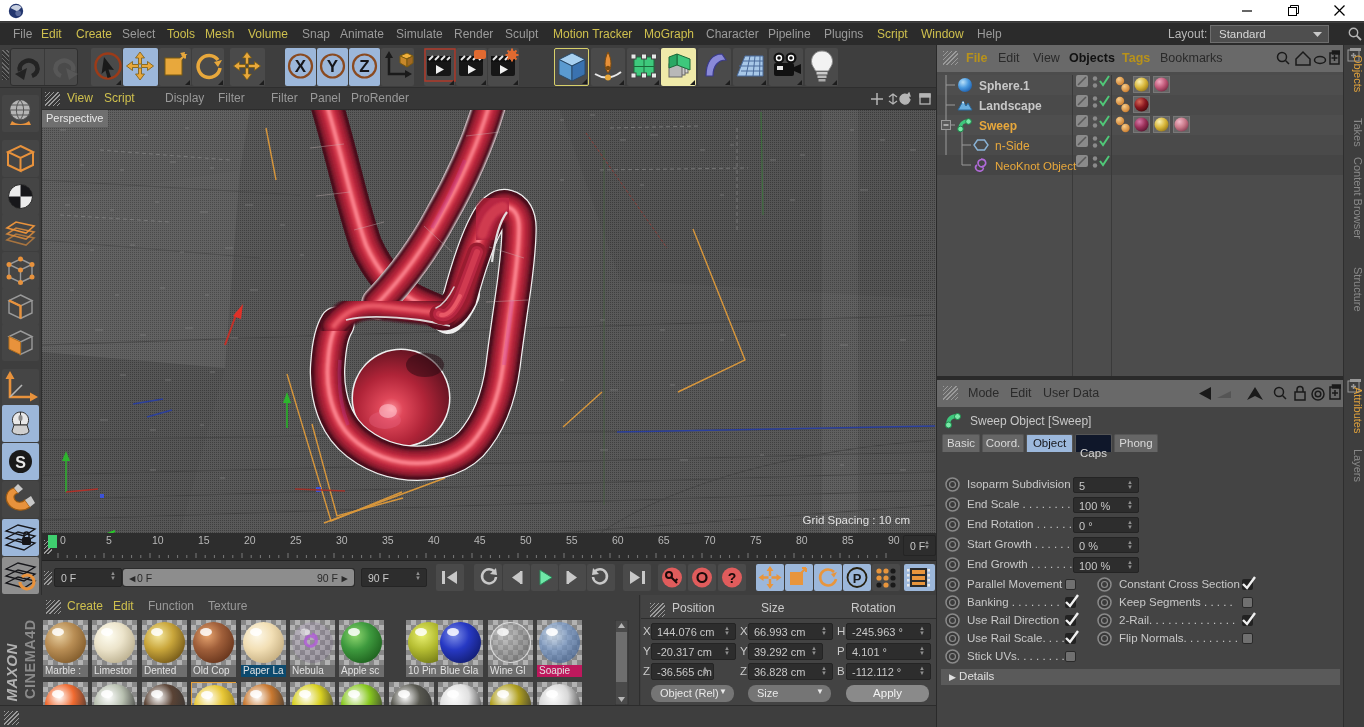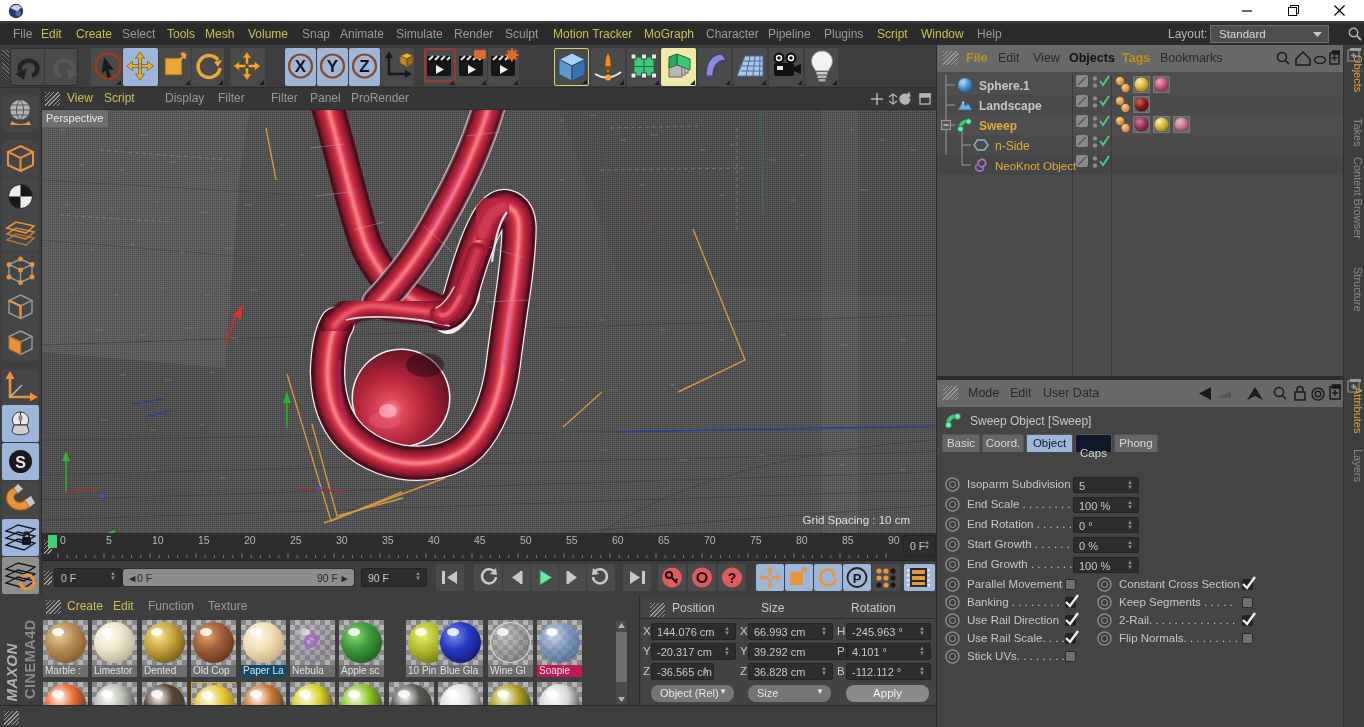--- a/index.html
+++ b/index.html
@@ -1266,21 +1266,21 @@
 <div class="abs" style="left:0px;top:23px;width:295px;height:1px;background:#2e2e2e"></div>
 <span class="abs" style="left:2px;top:30px">X</span>
 <div class="fld" style="left:10px;top:28px;width:85px;height:17px;padding:2px 0 0 5px;font-size:11px">144.076 cm<span class="spin">▲<br>▼</span></div>
 <span class="abs" style="left:99px;top:30px">X</span>
 <div class="fld" style="left:107px;top:28px;width:85px;height:17px;padding:2px 0 0 5px;font-size:11px">66.993 cm<span class="spin">▲<br>▼</span></div>
 <span class="abs" style="left:196px;top:30px">H</span>
 <div class="fld" style="left:205px;top:28px;width:85px;height:17px;padding:2px 0 0 5px;font-size:11px">-245.963 °<span class="spin">▲<br>▼</span></div>
 <span class="abs" style="left:2px;top:50px">Y</span>
 <div class="fld" style="left:10px;top:48px;width:85px;height:17px;padding:2px 0 0 5px;font-size:11px">-20.317 cm<span class="spin">▲<br>▼</span></div>
 <span class="abs" style="left:99px;top:50px">Y</span>
-<div class="fld" style="left:107px;top:48px;width:108px;height:17px;padding:2px 0 0 5px;font-size:11px">39.292 cm<span class="spin">▲<br>▼</span></div>
+<div class="fld" style="left:107px;top:48px;width:75px;height:17px;padding:2px 0 0 5px;font-size:11px">39.292 cm<span class="spin">▲<br>▼</span></div>
 <span class="abs" style="left:196px;top:50px">P</span>
 <div class="fld" style="left:205px;top:48px;width:85px;height:17px;padding:2px 0 0 5px;font-size:11px">4.101 °<span class="spin">▲<br>▼</span></div>
 <span class="abs" style="left:2px;top:70px">Z</span>
 <div class="fld" style="left:10px;top:68px;width:63px;height:17px;padding:2px 0 0 5px;font-size:11px">-36.565 cm<span class="spin">▲<br>▼</span></div>
 <span class="abs" style="left:99px;top:70px">Z</span>
 <div class="fld" style="left:107px;top:68px;width:85px;height:17px;padding:2px 0 0 5px;font-size:11px">36.828 cm<span class="spin">▲<br>▼</span></div>
 <span class="abs" style="left:196px;top:70px">B</span>
 <div class="fld" style="left:205px;top:68px;width:85px;height:17px;padding:2px 0 0 5px;font-size:11px">-112.112 °<span class="spin">▲<br>▼</span></div>
 <div class="abs" style="left:10px;top:90px;width:83px;height:17px;background:#757575;border-radius:8px;color:#e8e8e8;font-size:11px;padding:2px 0 0 9px">Object (Rel) <span style="position:absolute;right:7px;top:2px;font-size:8px">▼</span></div>
 <div class="abs" style="left:107px;top:90px;width:83px;height:17px;background:#757575;border-radius:8px;color:#e8e8e8;font-size:11px;padding:2px 0 0 9px">Size <span style="position:absolute;right:7px;top:2px;font-size:8px">▼</span></div>
@@ -1625,20 +1625,21 @@
       <circle cx="7.5" cy="7.5" r="3" fill="none" stroke="#8a8a8a" stroke-width="1.2"></circle>
     </svg>
 <span class="abs" style="left:182px;top:252px;font-size:11.5px">Flip Normals. . . . . . . . .</span>
 <div class="abs" style="left:305px;top:253px;width:11px;height:11px;background:#707070;border:1px solid #2a2a2a;border-radius:2px"></div>
 <svg class="abs" style="left:8px;top:269px" width="15" height="15">
       <circle cx="7.5" cy="7.5" r="6.5" fill="#3a3a3a" stroke="#8a8a8a" stroke-width="1.5"></circle>
       <circle cx="7.5" cy="7.5" r="3" fill="none" stroke="#8a8a8a" stroke-width="1.2"></circle>
     </svg>
 <span class="abs" style="left:30px;top:270px;font-size:11.5px">Stick UVs. . . . . . . . .</span>
 <div class="abs" style="left:128px;top:271px;width:11px;height:11px;background:#707070;border:1px solid #2a2a2a;border-radius:2px"></div>
+<div class="abs" style="left:4px;top:289px;width:399px;height:16px;background:#5a5a5a;color:#e0e0e0;font-size:11.5px;padding:1px 0 0 8px"><span style="font-size:9px">▶</span> Details</div>
 </div>
 <div class="abs" id="tabstrip">
   <svg class="abs" style="left:3px;top:2px" width="15" height="15">
       <rect x="1" y="3" width="11" height="11" fill="none" stroke="#999"></rect>
       <rect x="3" y="1" width="11" height="3" fill="#999"></rect>
       <line x1="6.5" y1="6" x2="6.5" y2="11" stroke="#999" stroke-width="1.5"></line>
       <line x1="4" y1="8.5" x2="9" y2="8.5" stroke="#999" stroke-width="1.5"></line>
     </svg>
   <span class="vtab act" style="top:10px">Objects</span>
   <span class="vtab" style="top:73px">Takes</span>

